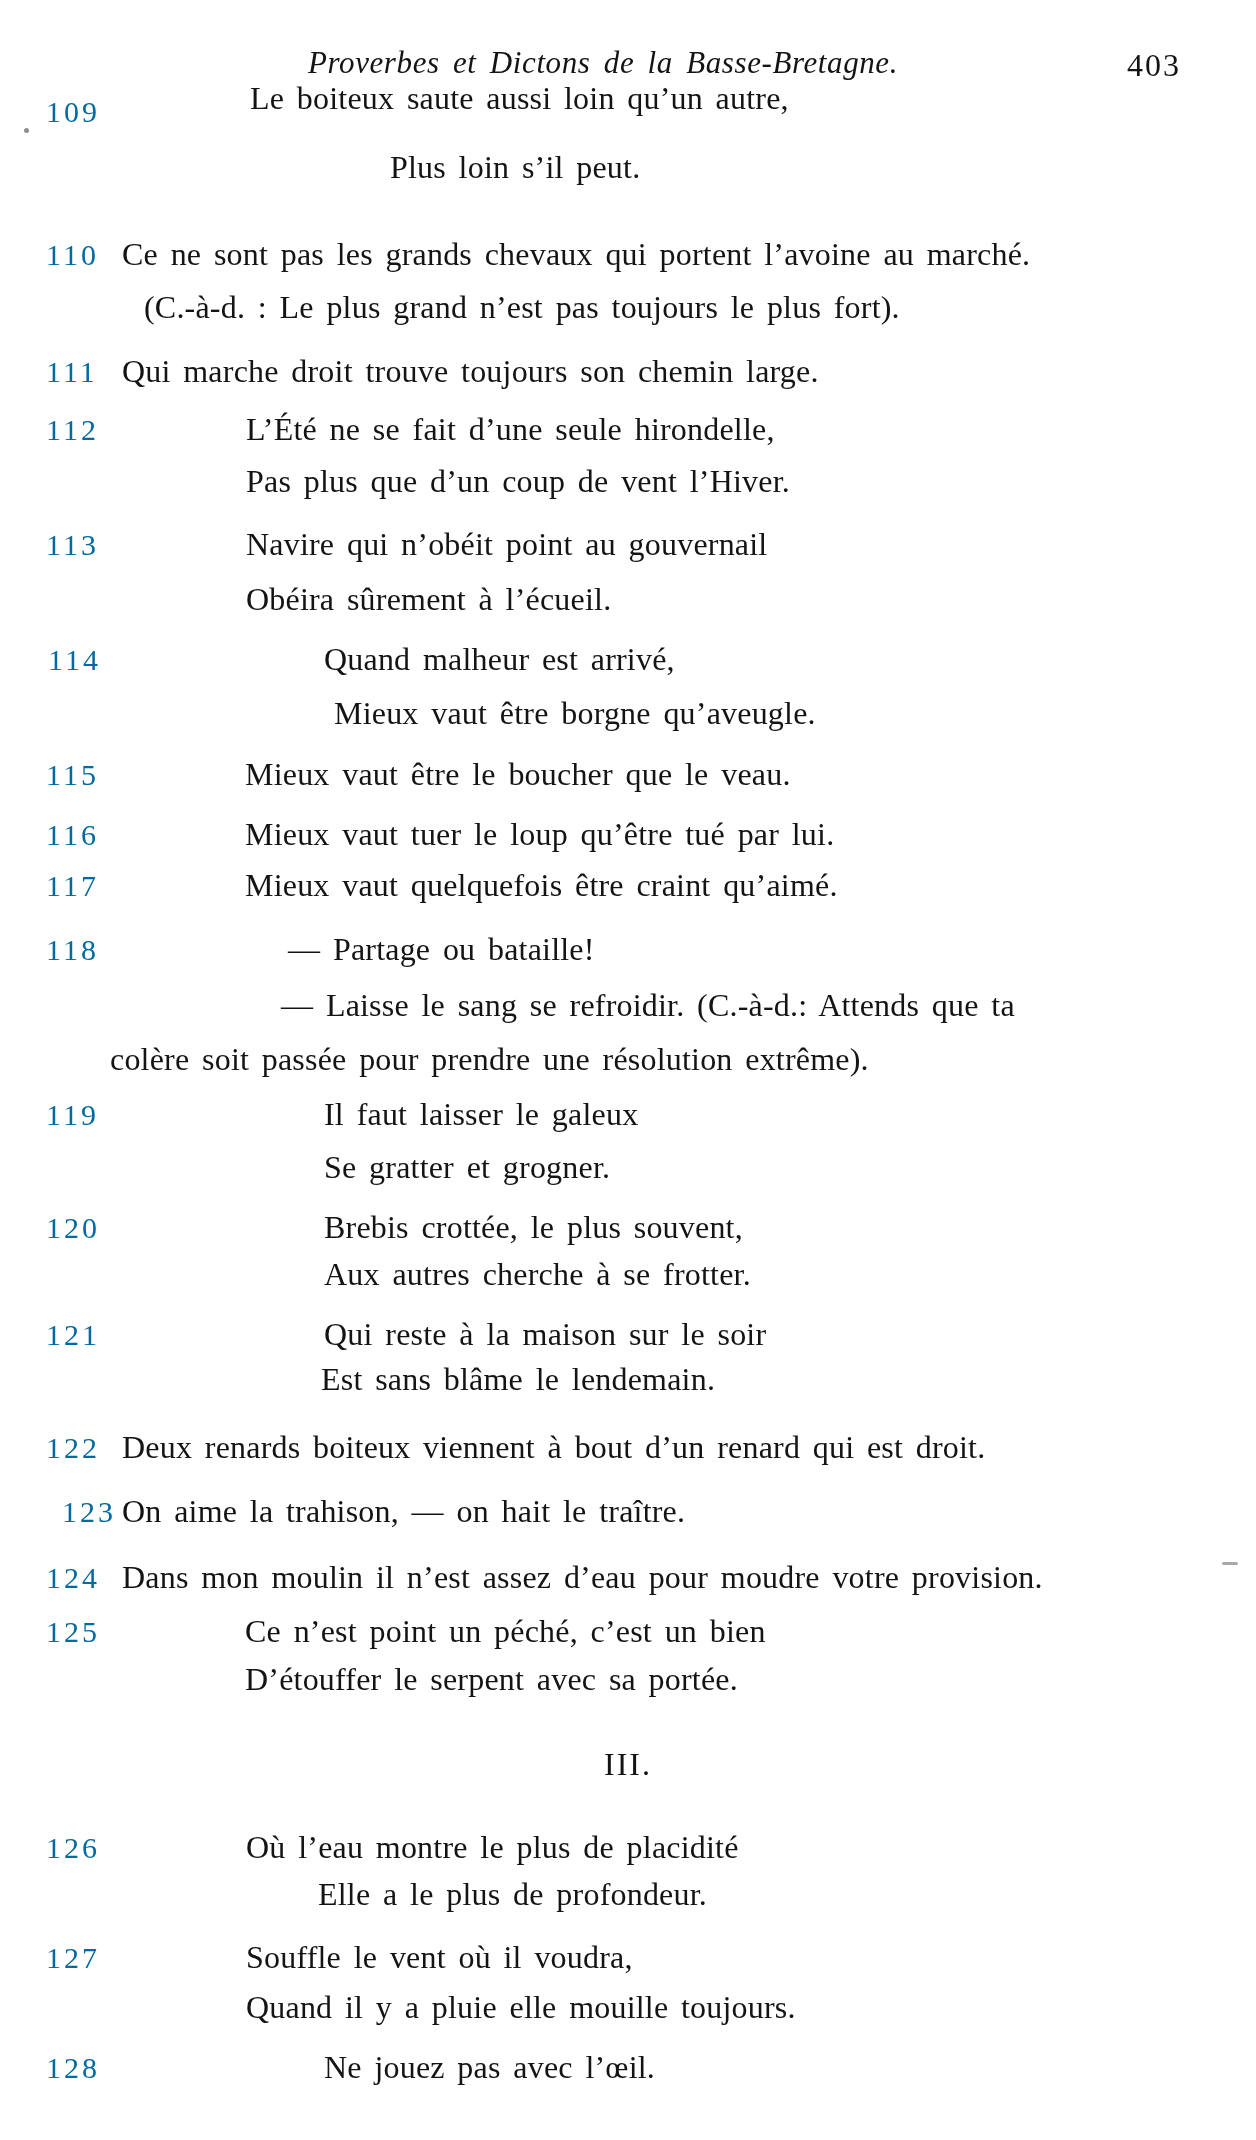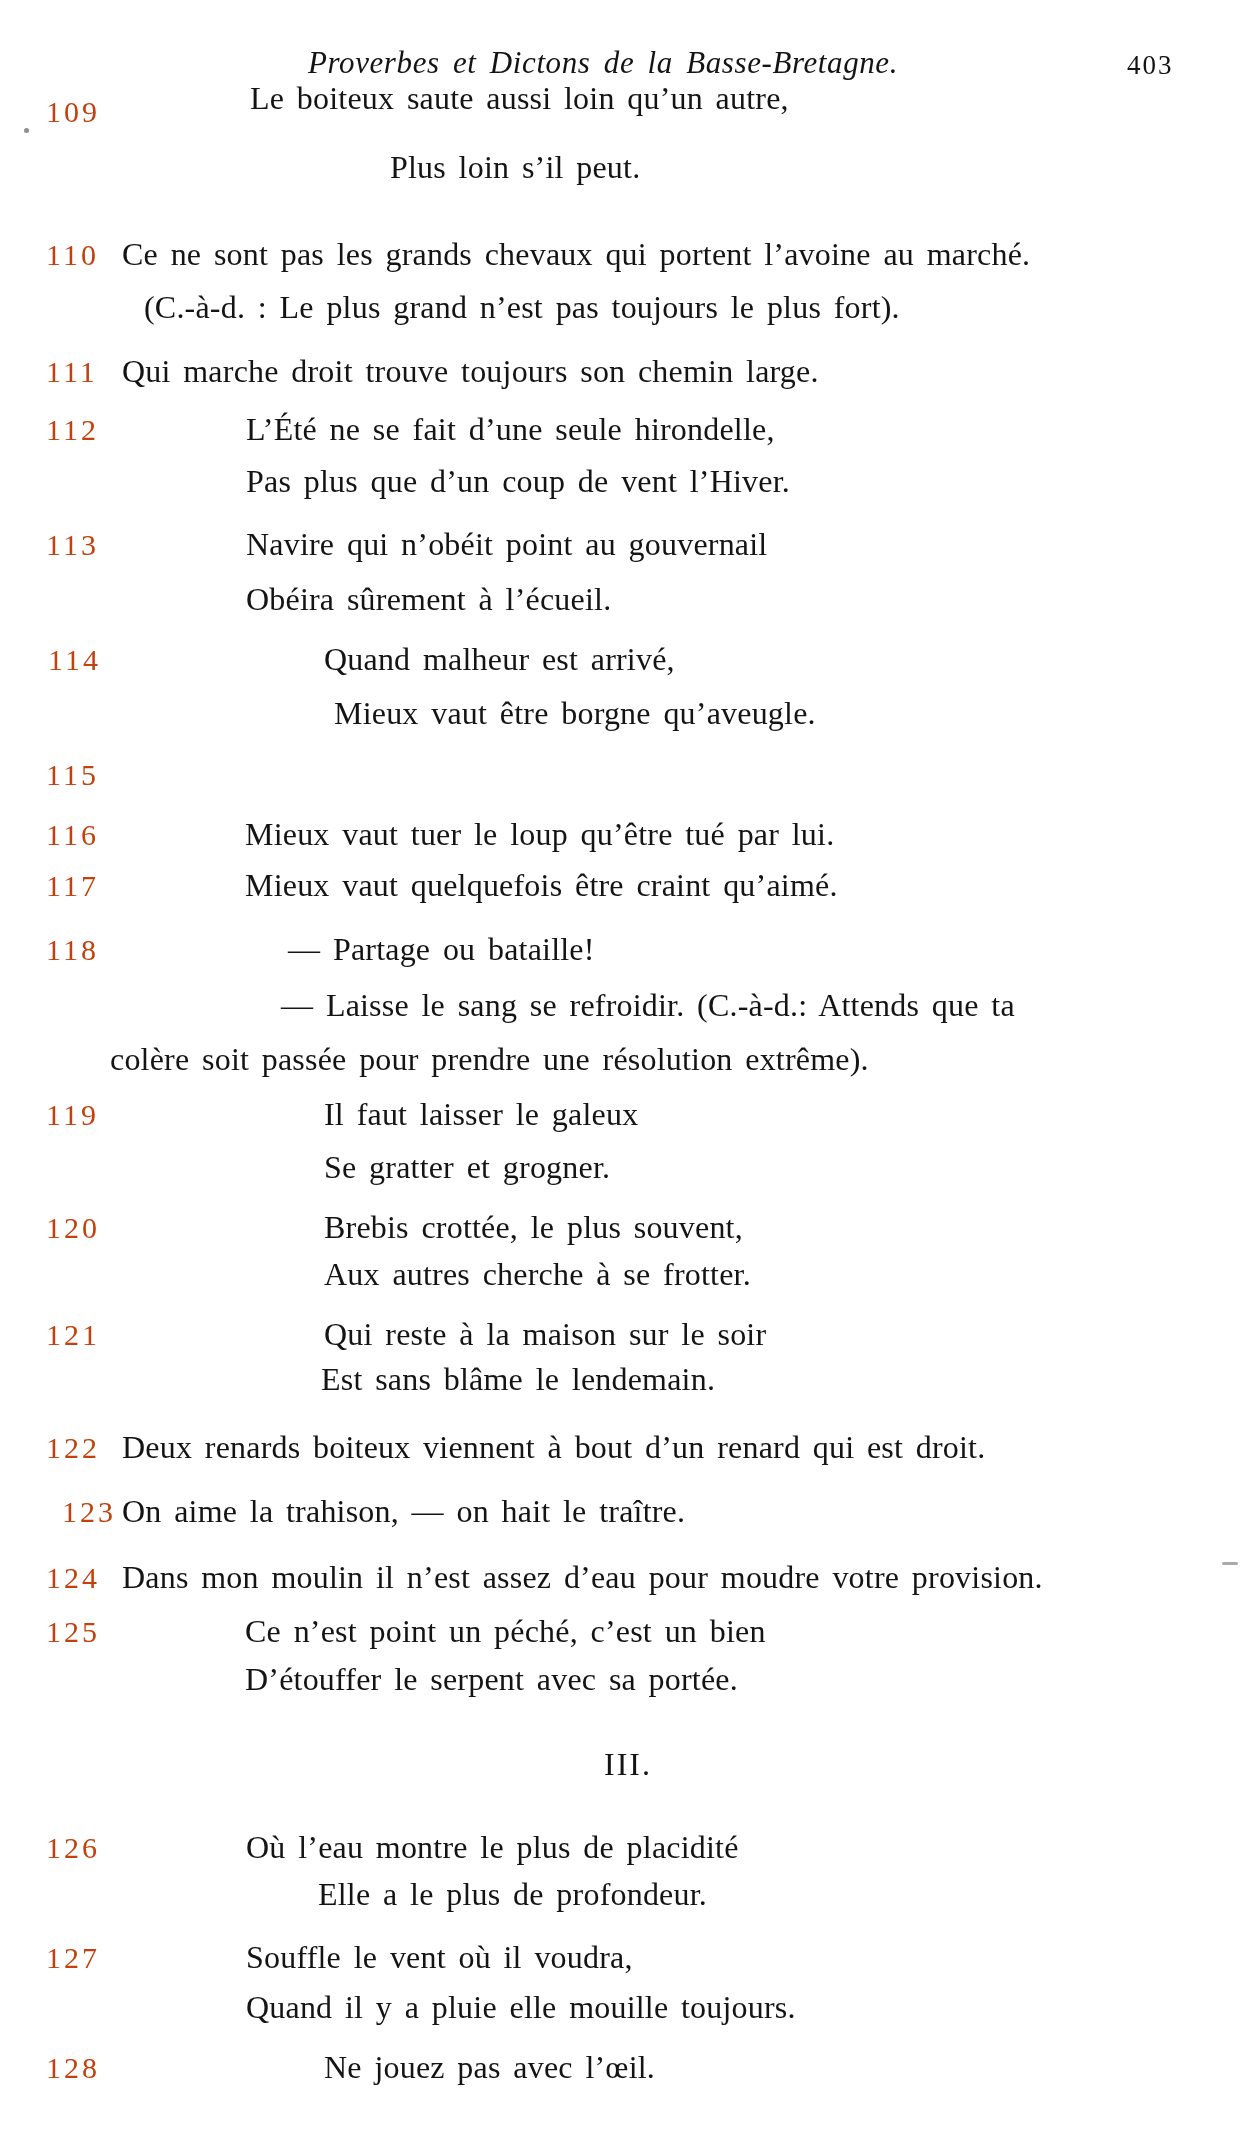--- a/index.html
+++ b/index.html
@@ -25,29 +25,29 @@
     word-spacing: 0.14em;
     letter-spacing: 0.2px;
   }
   .running-title {
     font-style: italic;
     font-size: 31px;
     letter-spacing: 0.6px;
     word-spacing: 0.16em;
   }
   .page-number {
-    font-size: 27px;
+    font-size: 32px;
     letter-spacing: 2px;
   }
   .num {
     position: absolute;
     font-size: 30px;
     line-height: 36px;
     letter-spacing: 3px;
-    color: #c2410c;
+    color: #0369a1;
   }
   .section-heading {
     position: absolute;
     left: 0;
     width: 1256px;
     text-align: center;
     font-size: 32px;
     letter-spacing: 2px;
   }
   .speck {
@@ -86,20 +86,21 @@
 
   <div class="num" style="left:46px; top:527px;">113</div>
   <div class="line" style="left:246px; top:525px;">Navire qui n’obéit point au gouvernail</div>
   <div class="line" style="left:246px; top:580px;">Obéira sûrement à l’écueil.</div>
 
   <div class="num" style="left:48px; top:642px;">114</div>
   <div class="line" style="left:324px; top:640px;">Quand malheur est arrivé,</div>
   <div class="line" style="left:334px; top:694px;">Mieux vaut être borgne qu’aveugle.</div>
 
   <div class="num" style="left:46px; top:757px;">115</div>
+  <div class="line" style="left:245px; top:755px;">Mieux vaut être le boucher que le veau.</div>
 
   <div class="num" style="left:46px; top:817px;">116</div>
   <div class="line" style="left:245px; top:815px;">Mieux vaut tuer le loup qu’être tué par lui.</div>
 
   <div class="num" style="left:46px; top:868px;">117</div>
   <div class="line" style="left:245px; top:866px;">Mieux vaut quelquefois être craint qu’aimé.</div>
 
   <div class="num" style="left:46px; top:932px;">118</div>
   <div class="line" style="left:288px; top:930px;">— Partage ou bataille!</div>
   <div class="line" style="left:281px; top:986px;">— Laisse le sang se refroidir. (C.-à-d.: Attends que ta</div>

